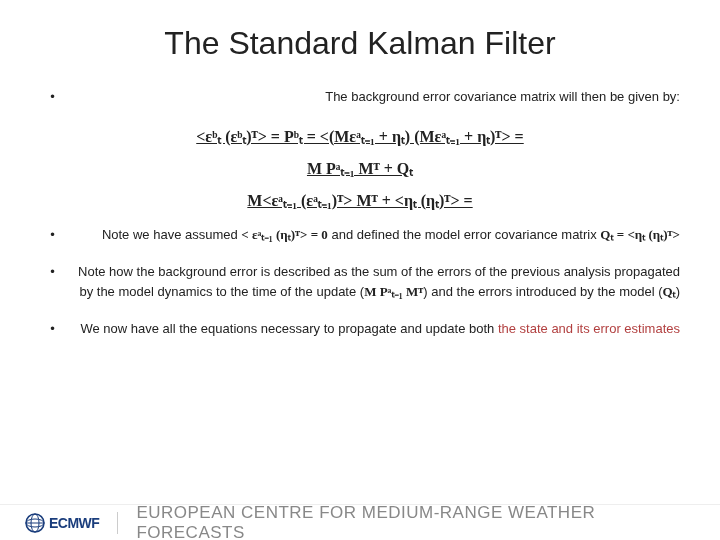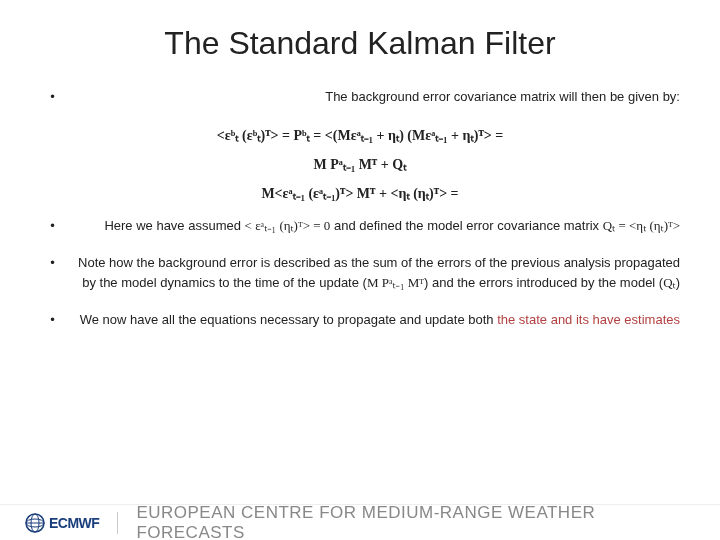--- a/index.html
+++ b/index.html
@@ -41,22 +41,23 @@
     text-align: center;
   }
   .bullet-text {
     flex: 1;
     text-align: right;
   }
   .eq-block {
     text-align: center;
     font-family: 'Times New Roman', serif;
     font-weight: bold;
-    font-size: 14px;
+    font-size: 16px;
     margin: 8px 0;
+    text-decoration: underline;
   }
   .redtext { color: #b24040; }
   .footer {
     position: absolute;
     bottom: 0;
     left: 0;
     right: 0;
     height: 36px;
     display: flex;
     align-items: center;
@@ -83,21 +84,21 @@
     width: 20px;
     height: 20px;
     position: relative;
   }
   .logo-text {
     font-weight: bold;
     color: #1a3d7c;
     font-size: 14px;
     letter-spacing: -0.5px;
   }
-  .bserif { font-family: 'Times New Roman', serif; font-weight: normal; }
+  .bserif { font-family: 'Times New Roman', serif; font-weight: bold; }
 </style>
 </head>
 <body>
 
 <div class="slide">
 
   <h1 class="title">The Standard Kalman Filter</h1>
 
   <div class="content">
 
@@ -106,38 +107,38 @@
       <div class="bullet-text">The background error covariance matrix will then be given by:</div>
     </div>
 
     <div class="eq-block">&lt;εᵇₜ (εᵇₜ)ᵀ&gt; = Pᵇₜ = &lt;(Mεᵃₜ₋₁ + ηₜ) (Mεᵃₜ₋₁ + ηₜ)ᵀ&gt; =</div>
     <div class="eq-block">M Pᵃₜ₋₁ Mᵀ + Qₜ</div>
     <div class="eq-block">M&lt;εᵃₜ₋₁ (εᵃₜ₋₁)ᵀ&gt; Mᵀ + &lt;ηₜ (ηₜ)ᵀ&gt; =</div>
 
     <div class="bullet-row" style="margin-top:12px;">
       <div class="bullet">•</div>
       <div class="bullet-text">
-        <span>Here we have assumed </span>
+        <span>Note we have assumed </span>
         <span class="bserif">&lt; εᵃₜ₋₁ (ηₜ)ᵀ&gt; = 0</span>
         <span> and defined the model error covariance matrix </span>
         <span class="bserif">Qₜ = &lt;ηₜ (ηₜ)ᵀ&gt;</span>
       </div>
     </div>
 
     <div class="bullet-row">
       <div class="bullet">•</div>
       <div class="bullet-text">
         <span>Note how the background error is described as the sum of the errors of the previous analysis propagated by the model dynamics to the time of the update (</span><span class="bserif">M Pᵃₜ₋₁ Mᵀ</span><span>) and the errors introduced by the model (</span><span class="bserif">Qₜ</span><span>)</span>
       </div>
     </div>
 
     <div class="bullet-row">
       <div class="bullet">•</div>
       <div class="bullet-text">
-        <span>We now have all the equations necessary to propagate and update both </span><span class="redtext">the state and its have estimates</span>
+        <span>We now have all the equations necessary to propagate and update both </span><span class="redtext">the state and its error estimates</span>
       </div>
     </div>
 
   </div>
 
   <div class="footer">
     <div class="logo">
       <div class="logo-circle">
         <svg viewBox="0 0 20 20" width="20" height="20">
           <circle cx="10" cy="10" r="9" fill="none" stroke="#1a3d7c" stroke-width="1.5"></circle>

